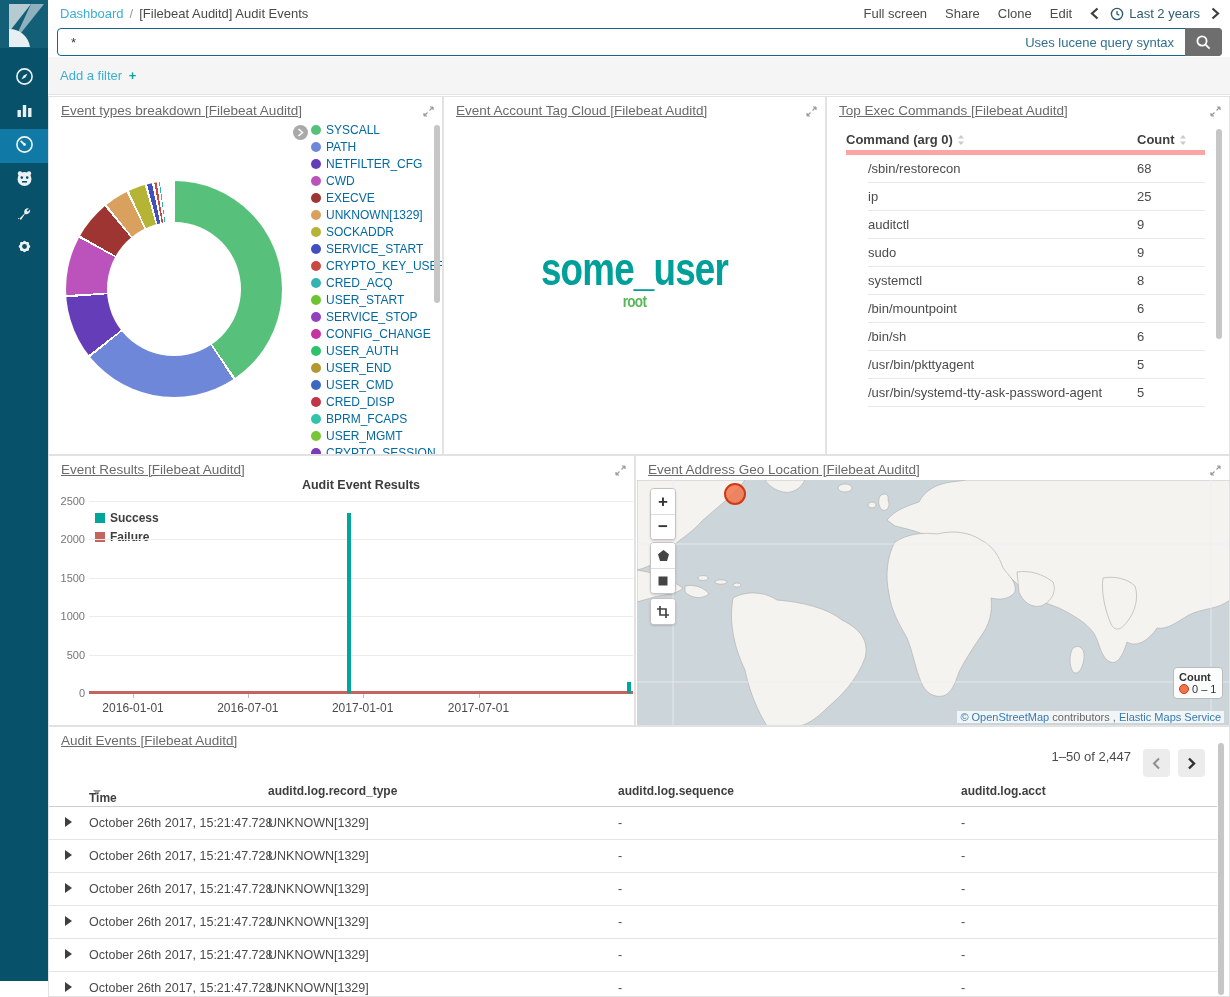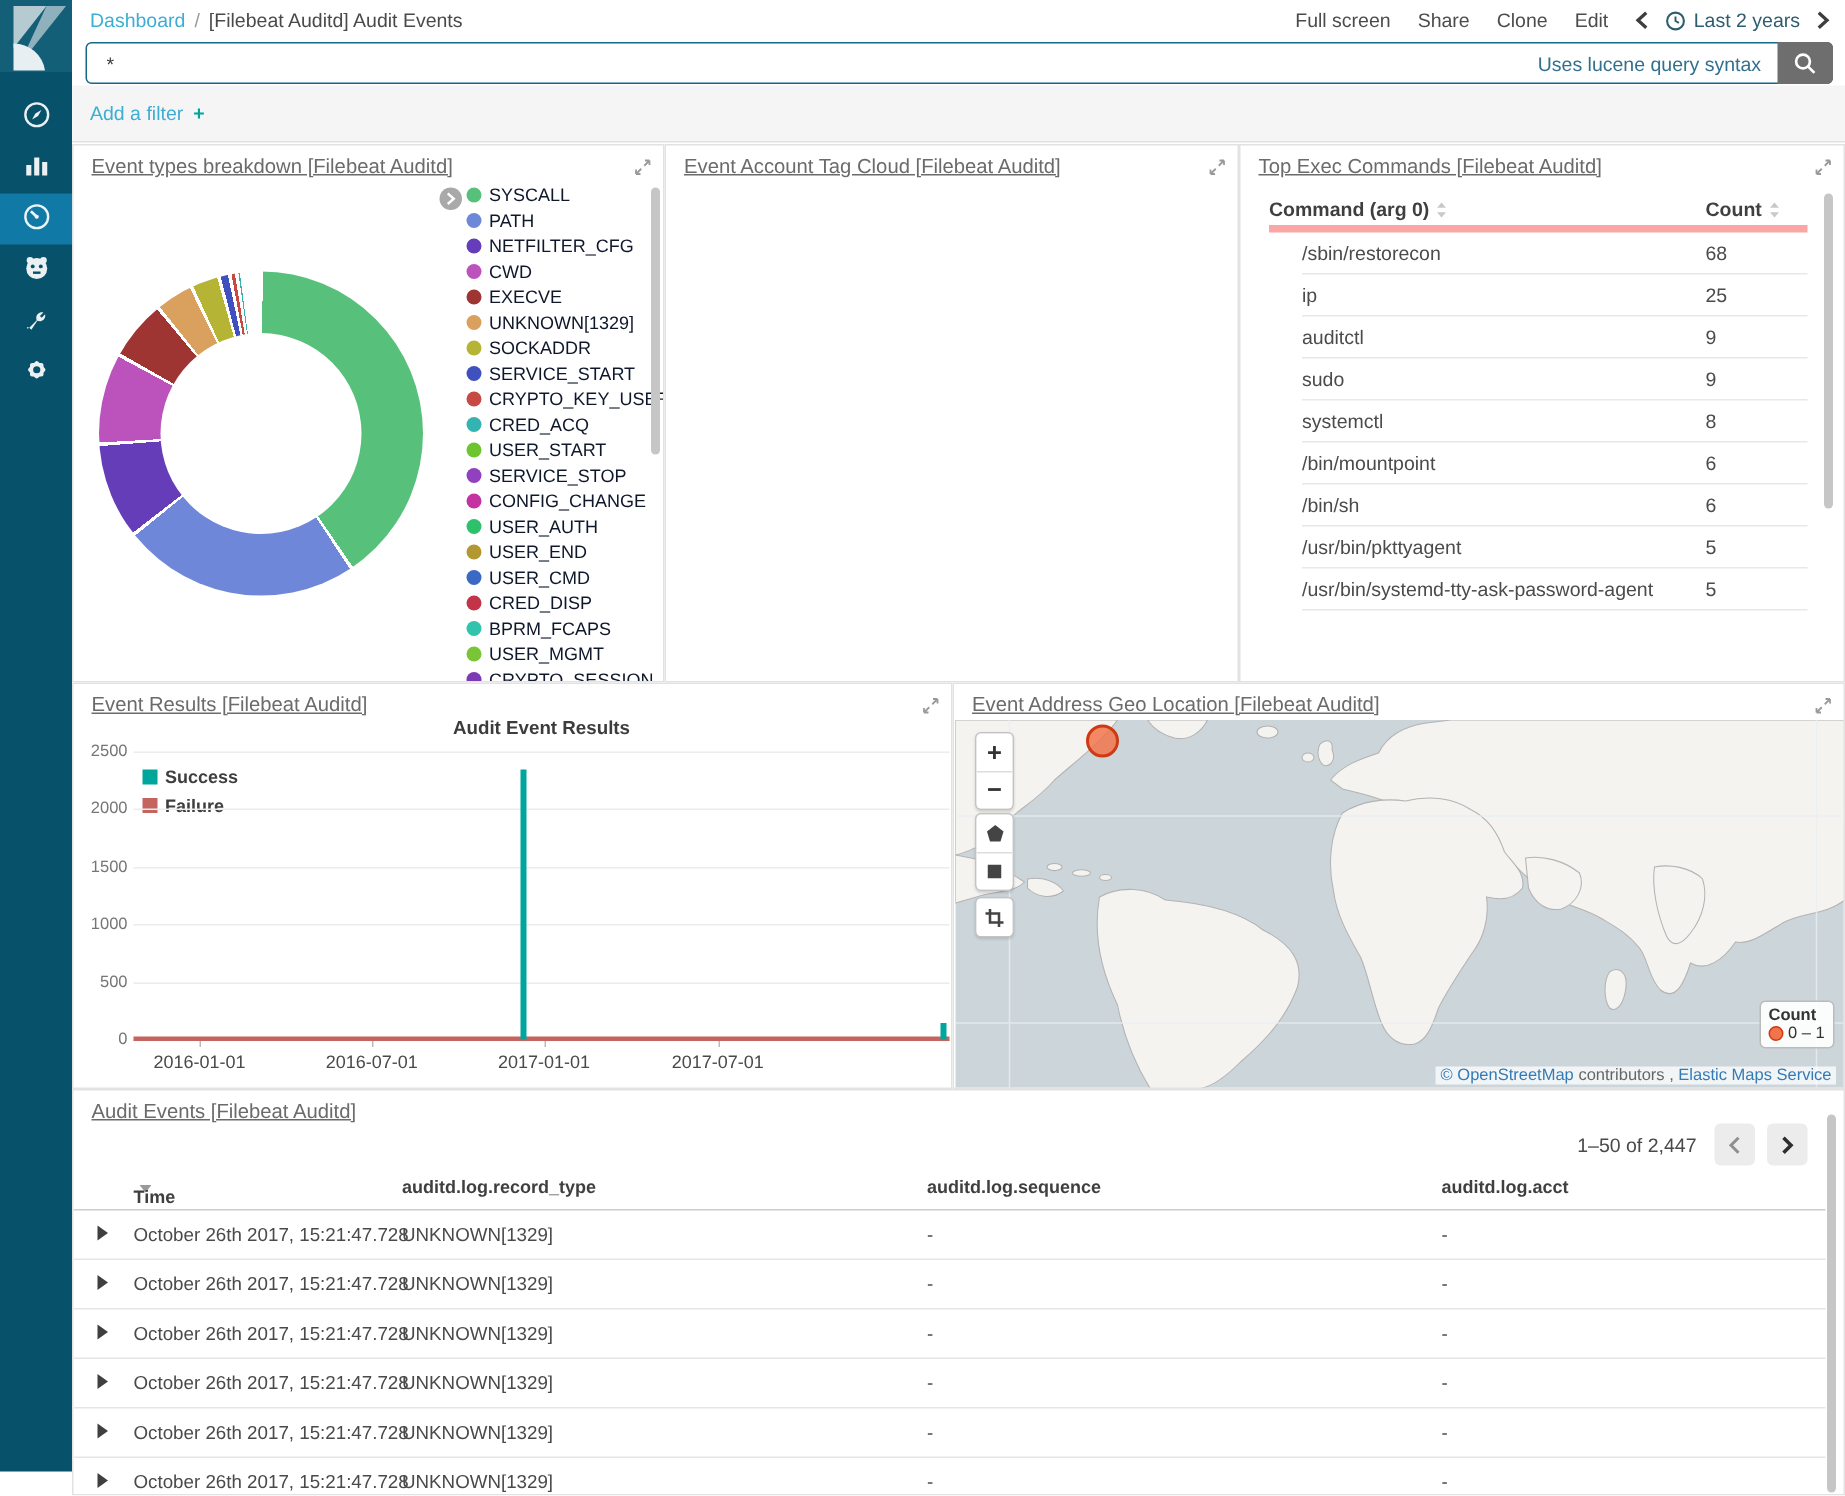--- a/index.html
+++ b/index.html
@@ -57,21 +57,21 @@
   #p-audit{ left:48px;  top:726px; width:1182px; height:271px; }
 
   
   #donut { position:absolute; left:17px; top:84px; width:216px; height:216px; border-radius:50%; cursor:pointer; }
   #donut::after { content:""; position:absolute; inset:41px; background:#fff; border-radius:50%; }
   .leg-toggle { position:absolute; left:244px; top:28px; width:15px; height:15px; border-radius:50%;
                 background:#a9a9a9; display:flex; align-items:center; justify-content:center; cursor:pointer; }
   #pie-legend { position:absolute; left:262px; top:24px; width:120px; }
   .leg-item { display:flex; align-items:center; height:17px; cursor:pointer; }
   .leg-dot { width:10px; height:10px; border-radius:50%; margin-right:5px; flex:none; }
-  .leg-lbl { font-size:12px; color:#0f172a; white-space:nowrap; }
+  .leg-lbl { font-size:12px; color:#0369a1; white-space:nowrap; }
   .vscroll { position:absolute; width:6px; border-radius:3px; background:#c6c6c6; cursor:grab; }
 
   
   .tagwrap { position:absolute; left:0; right:0; top:148px; text-align:center; }
   .tagword { display:block; font-weight:bold; transform:scaleX(.8); letter-spacing:-1px; cursor:pointer; line-height:1.05; }
 
   
   .exec-head { position:absolute; left:19px; right:24px; top:32px; height:26px; border-bottom:5px solid #fca5a5;
                font-weight:bold; color:#3f3f3f; font-size:13px; display:flex; align-items:center; }
   .exec-head .c1 { flex:1; display:flex; align-items:center; gap:4px; }
@@ -104,21 +104,21 @@
   .geo-legend { position:absolute; left:536px; top:187px; width:50px; background:rgba(255,255,255,.92);
                 border:1px solid #bbb; border-radius:4px; padding:3px 5px; font-size:11px; color:#333; }
   .geo-legend .t { font-weight:bold; }
   .geo-legend .r { display:flex; align-items:center; gap:3px; }
   .geo-legend .dot { width:10px; height:10px; border-radius:50%; background:#f1744b; border:1px solid #cf3913; }
   .attrib { position:absolute; right:6px; bottom:3px; font-size:11px; color:#666;
             background:rgba(255,255,255,.75); padding:0 3px; white-space:nowrap; }
   .attrib a { color:#337ab7; }
 
   
-  .pager { position:absolute; right:24px; top:22px; display:flex; align-items:center; gap:8px; }
+  .pager { position:absolute; right:24px; top:22px; display:flex; gap:8px; }
   .pager .ptext { font-size:13px; color:#4a4a4a; margin-right:4px; }
   .pgbtn { width:27px; height:28px; background:#ececec; border:none; border-radius:4px; cursor:pointer;
            display:flex; align-items:center; justify-content:center; }
   .audit-head { position:absolute; left:0; right:12px; top:50px; height:30px; border-bottom:1px solid #cdcdcd;
                 font-weight:bold; font-size:12px; color:#3f3f3f; }
   .audit-head span { position:absolute; top:7px; }
   #audit-rows { position:absolute; left:0; right:12px; top:80px; }
   .audit-row { position:relative; height:33px; border-bottom:1px solid #e5e5e5; font-size:12.5px; color:#4a4a4a; }
   .audit-row span { position:absolute; top:9px; }
   .caret { width:0; height:0; border-top:5px solid transparent; border-bottom:5px solid transparent;
@@ -339,20 +339,24 @@
   <div class="vscroll" style="left:385px;top:28px;height:178px;"></div>
 </div>
 
 <div class="panel" id="p-tag">
   <div class="ptitle">Event Account Tag Cloud [Filebeat Auditd]</div>
   <span class="pexpand">
     <svg width="11" height="11" viewBox="0 0 11 11">
         <path d="M6.5 4.5 L10 1 M10 1 H7 M10 1 V4 M4.5 6.5 L1 10 M1 10 h3 M1 10 v-3" stroke="#9a9a9a" stroke-width="1.2" fill="none"></path>
       </svg>
   </span>
+  <div class="tagwrap" id="tagwrap">
+      <span class="tagword" style="color: rgb(0, 160, 154); font-size: 46px;">some_user</span>
+      <span class="tagword" style="color: rgb(87, 182, 87); font-size: 17px;">root</span>
+    </div>
 </div>
 
 <div class="panel" id="p-exec">
   <div class="ptitle">Top Exec Commands [Filebeat Auditd]</div>
   <span class="pexpand">
     <svg width="11" height="11" viewBox="0 0 11 11">
         <path d="M6.5 4.5 L10 1 M10 1 H7 M10 1 V4 M4.5 6.5 L1 10 M1 10 h3 M1 10 v-3" stroke="#9a9a9a" stroke-width="1.2" fill="none"></path>
       </svg>
   </span>
   <div class="exec-head">

